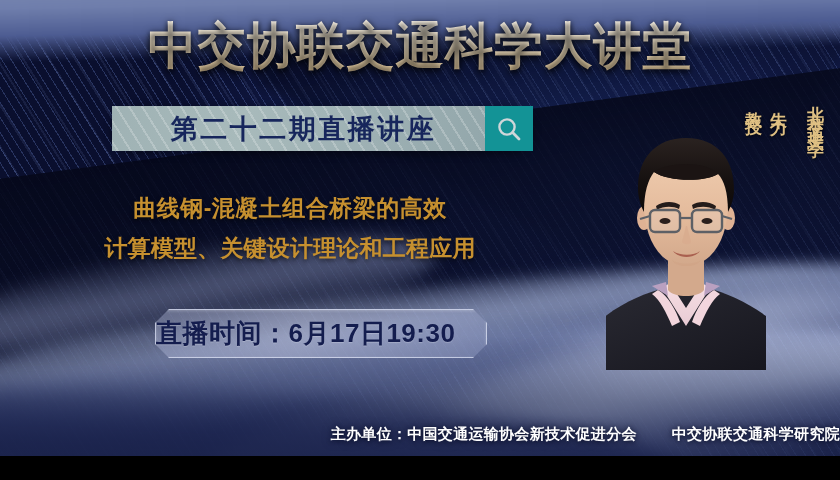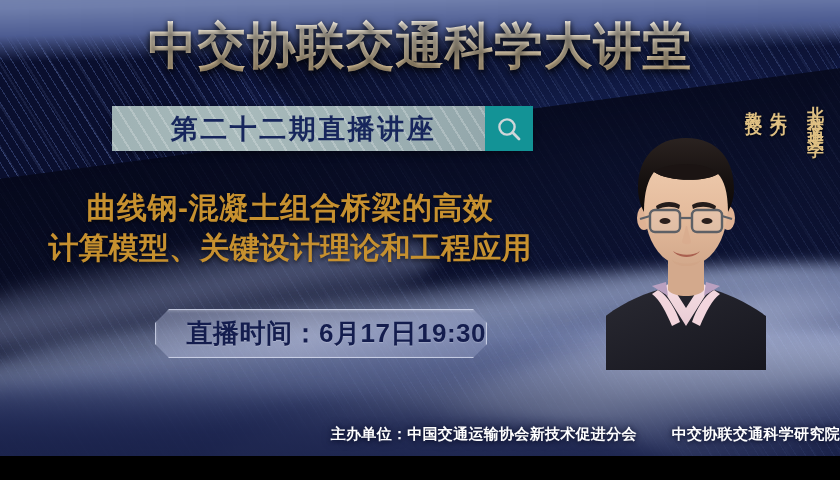--- a/index.html
+++ b/index.html
@@ -240,40 +240,40 @@
   }
   .search-box svg { display: block; }
 
   
   .topic {
     position: absolute;
     left: 0;
     right: 260px;
     top: 188px;
     text-align: center;
-    font-size: 30px;
+    font-size: 23px;
     line-height: 40px;
     font-weight: 900;
     color: #c6902f;
     letter-spacing: 0.5px;
     text-shadow: 0 2px 4px rgba(0,0,0,0.6);
     white-space: nowrap;
   }
   .topic .line2 { letter-spacing: 0.2px; }
 
   
   .time-pill {
     position: absolute;
     left: 155px;
     top: 309px;
     width: 330px;
     height: 47px;
     display: flex;
     align-items: center;
-    justify-content: flex-end;
+    justify-content: flex-start;
     background: linear-gradient(110deg, rgba(168,176,208,0.42) 0%, rgba(186,192,220,0.50) 45%, rgba(150,160,198,0.40) 100%);
     border: 1.5px solid rgba(220,226,244,0.75);
     box-shadow: 0 3px 10px rgba(0,0,0,0.38), inset 0 1px 3px rgba(255,255,255,0.25);
     clip-path: polygon(
       14px 0, calc(100% - 14px) 0, 100% 14px,
       100% calc(100% - 14px), calc(100% - 14px) 100%,
       14px 100%, 0 calc(100% - 14px), 0 14px
     );
   }
   .time-text {

